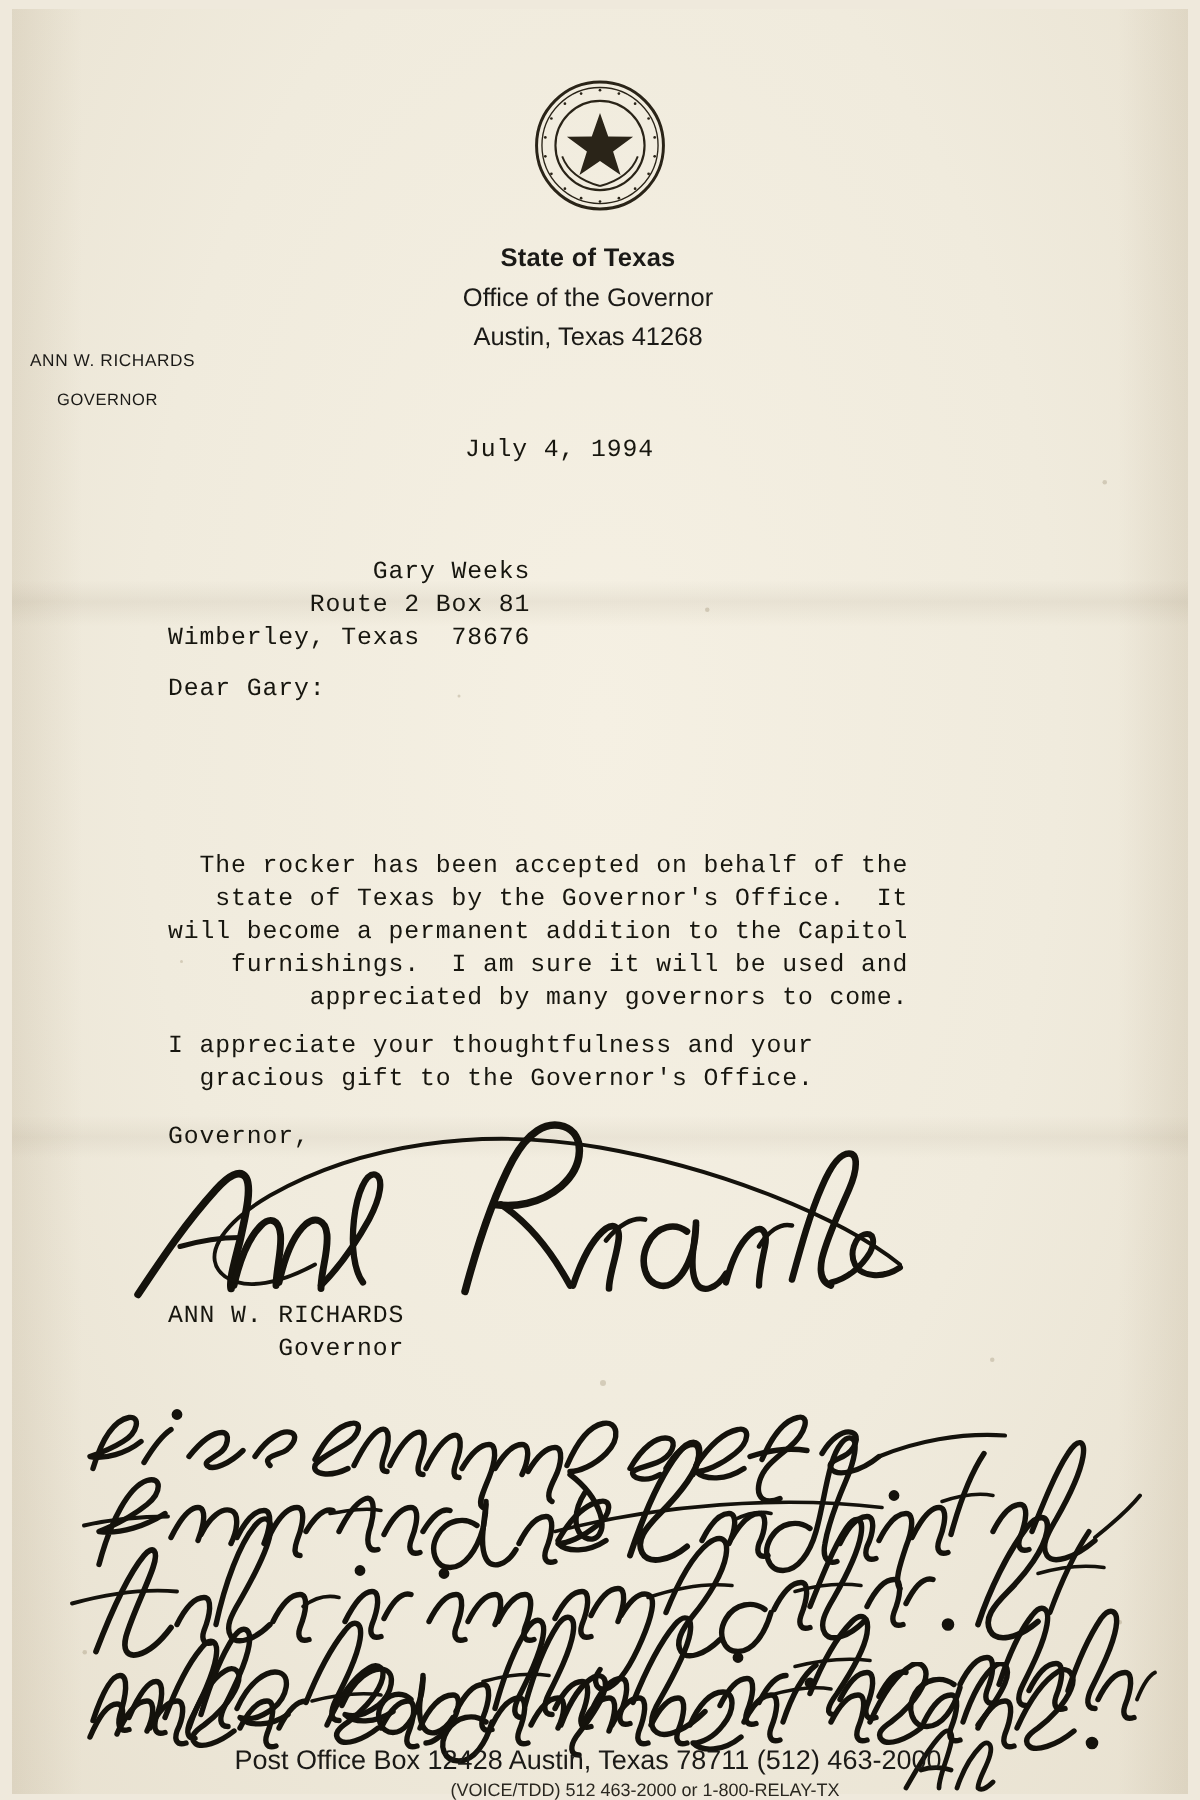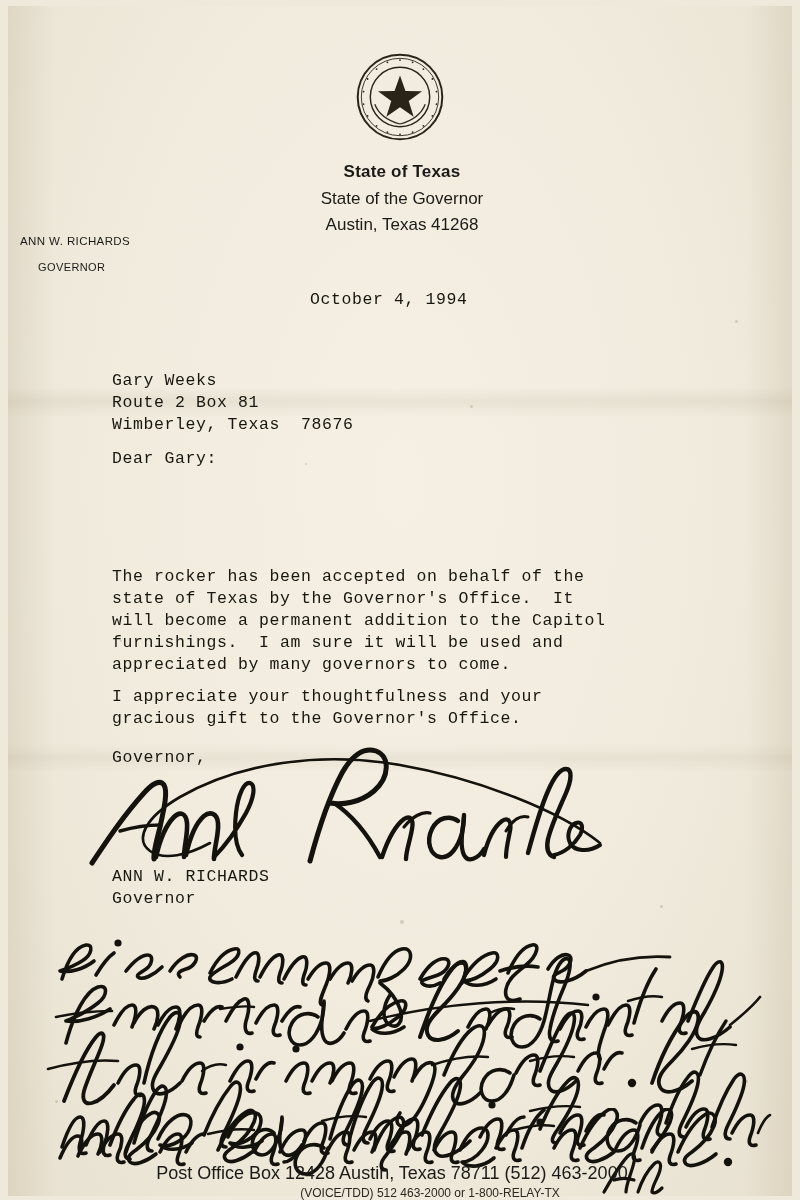--- a/index.html
+++ b/index.html
@@ -51,39 +51,39 @@
   .speck {
     position: absolute;
     border-radius: 50%;
     background: rgba(110, 90, 55, 0.22);
   }
 
   .txt {
     position: absolute;
     color: #1b1a17;
     white-space: pre;
+    text-align: right;
   }
 
   
   #seal {
     position: absolute;
     left: 355px;
     top: 52px;
     width: 90px;
     height: 90px;
   }
 
   .head-line {
     position: absolute;
     width: 784px;
     text-align: center;
     left: 0;
     color: #1b1a17;
     font-family: "Liberation Sans", sans-serif;
-    margin-left: 10px;
   }
   #head-state {
     top: 162px;
     font-size: 17px;
     font-weight: bold;
     letter-spacing: 0.2px;
   }
   #head-office {
     top: 189px;
     font-size: 17px;
@@ -209,27 +209,27 @@
       <circle cx="14" cy="71" r="1"></circle>
         <circle cx="9.5" cy="58" r="1"></circle>
         <circle cx="9.5" cy="44" r="1"></circle>
       <circle cx="14" cy="30" r="1"></circle>
         <circle cx="24" cy="19" r="1"></circle>
         <circle cx="36" cy="11.5" r="1"></circle>
     </g>
   </svg>
 
   <div class="head-line" id="head-state">State of Texas</div>
-  <div class="head-line" id="head-office">State of the Governor</div>
+  <div class="head-line" id="head-office">Office of the Governor</div>
   <div class="head-line" id="head-city">Austin, Texas 41268</div>
 
   <div class="txt" id="gov-name">ANN W. RICHARDS</div>
   <div class="txt" id="gov-title">GOVERNOR</div>
 
-  <div class="txt mono" id="date">October 4, 1994</div>
+  <div class="txt mono" id="date">July 4, 1994</div>
 
   <div class="txt mono" id="addr">Gary Weeks
 Route 2 Box 81
 Wimberley, Texas  78676</div>
 
   <div class="txt mono" id="salutation">Dear Gary:</div>
 
 
   <div class="txt mono" id="para3">I appreciate your thoughtfulness and your
 gracious gift to the Governor's Office.</div>

